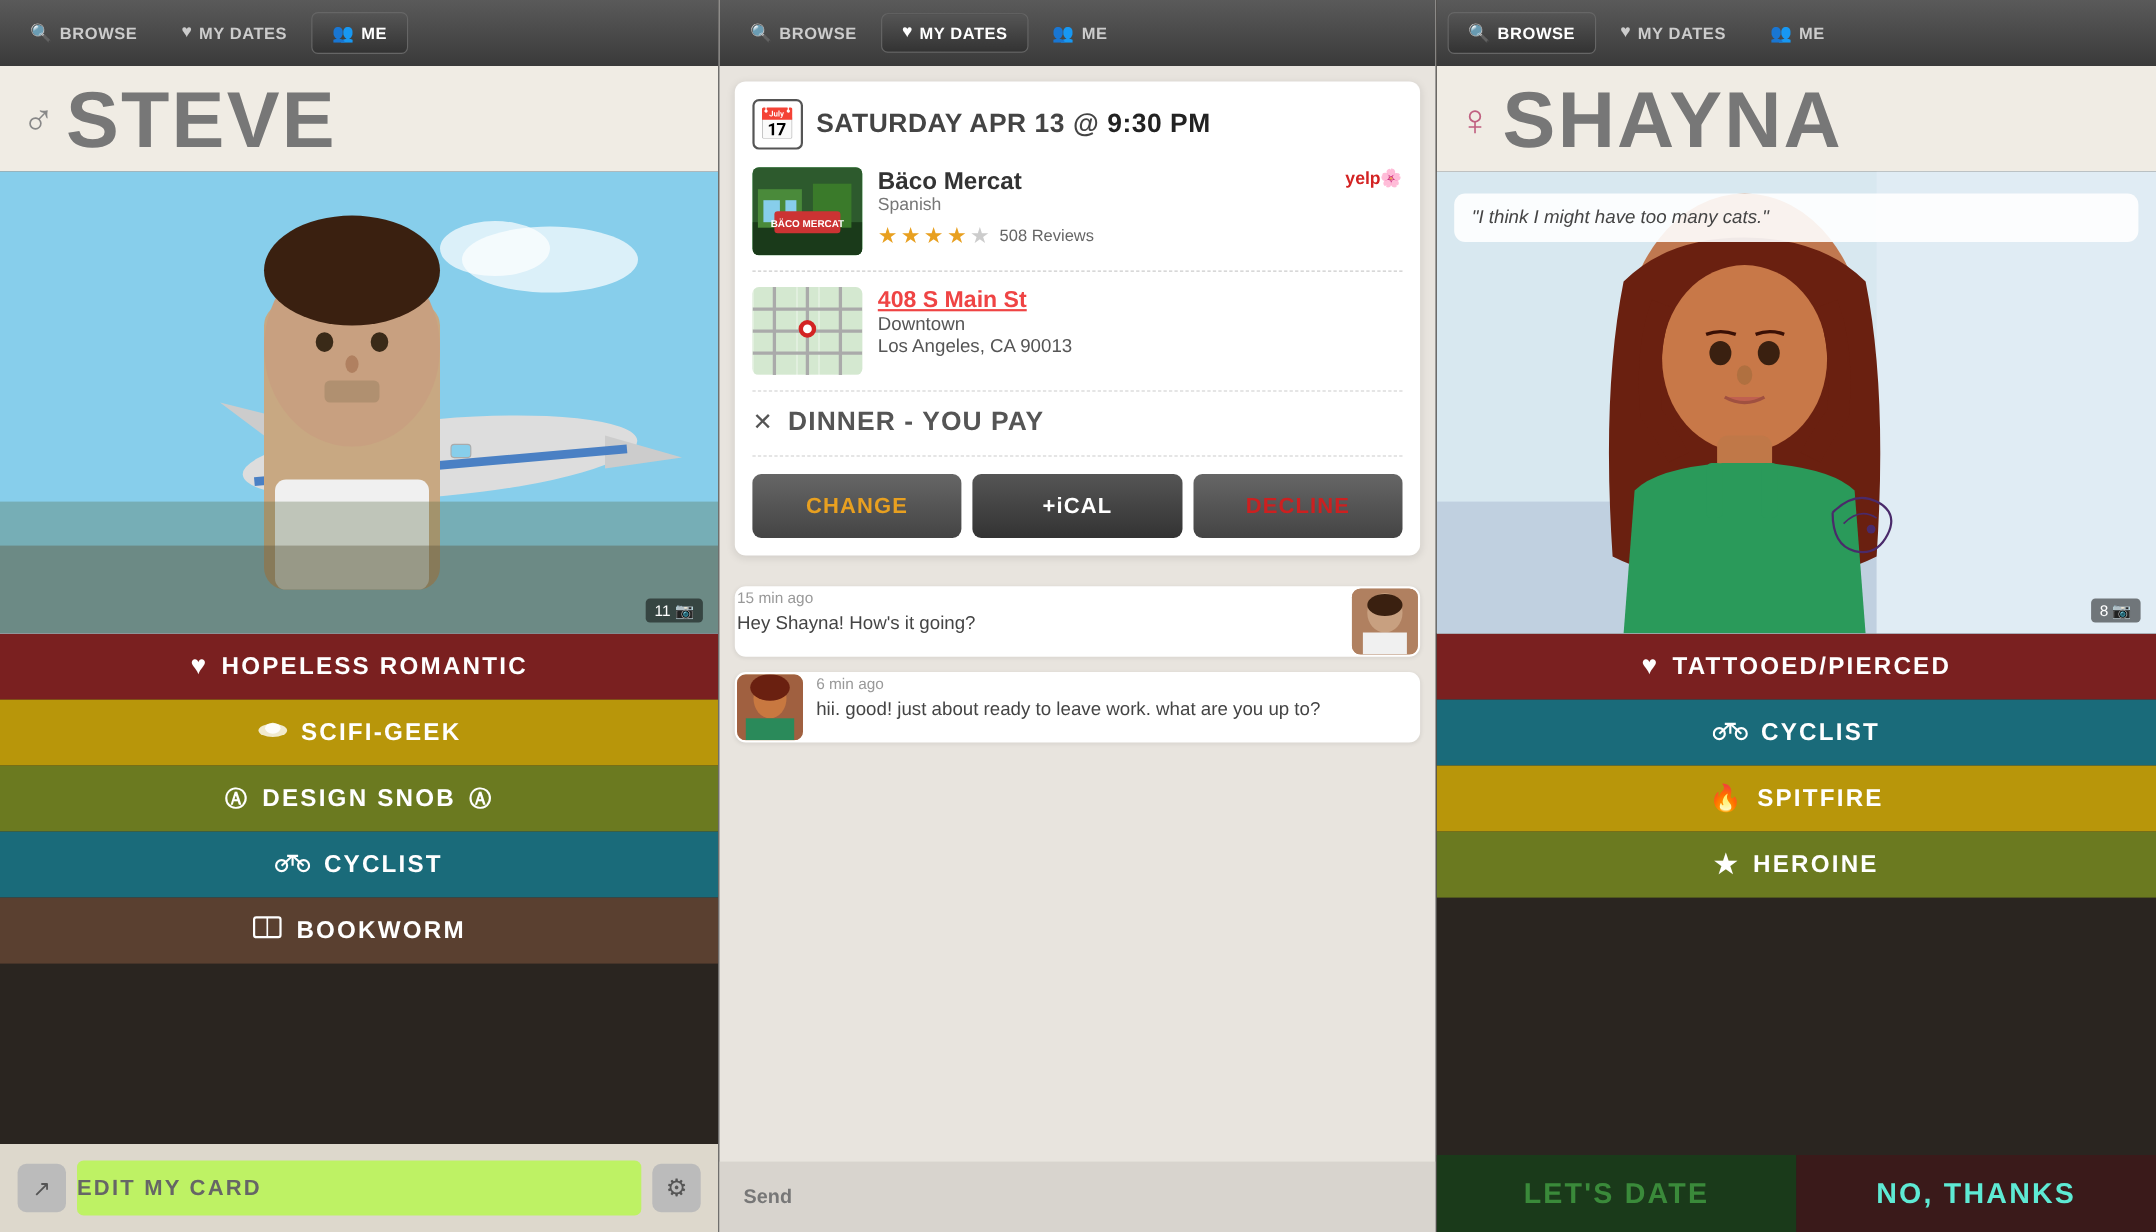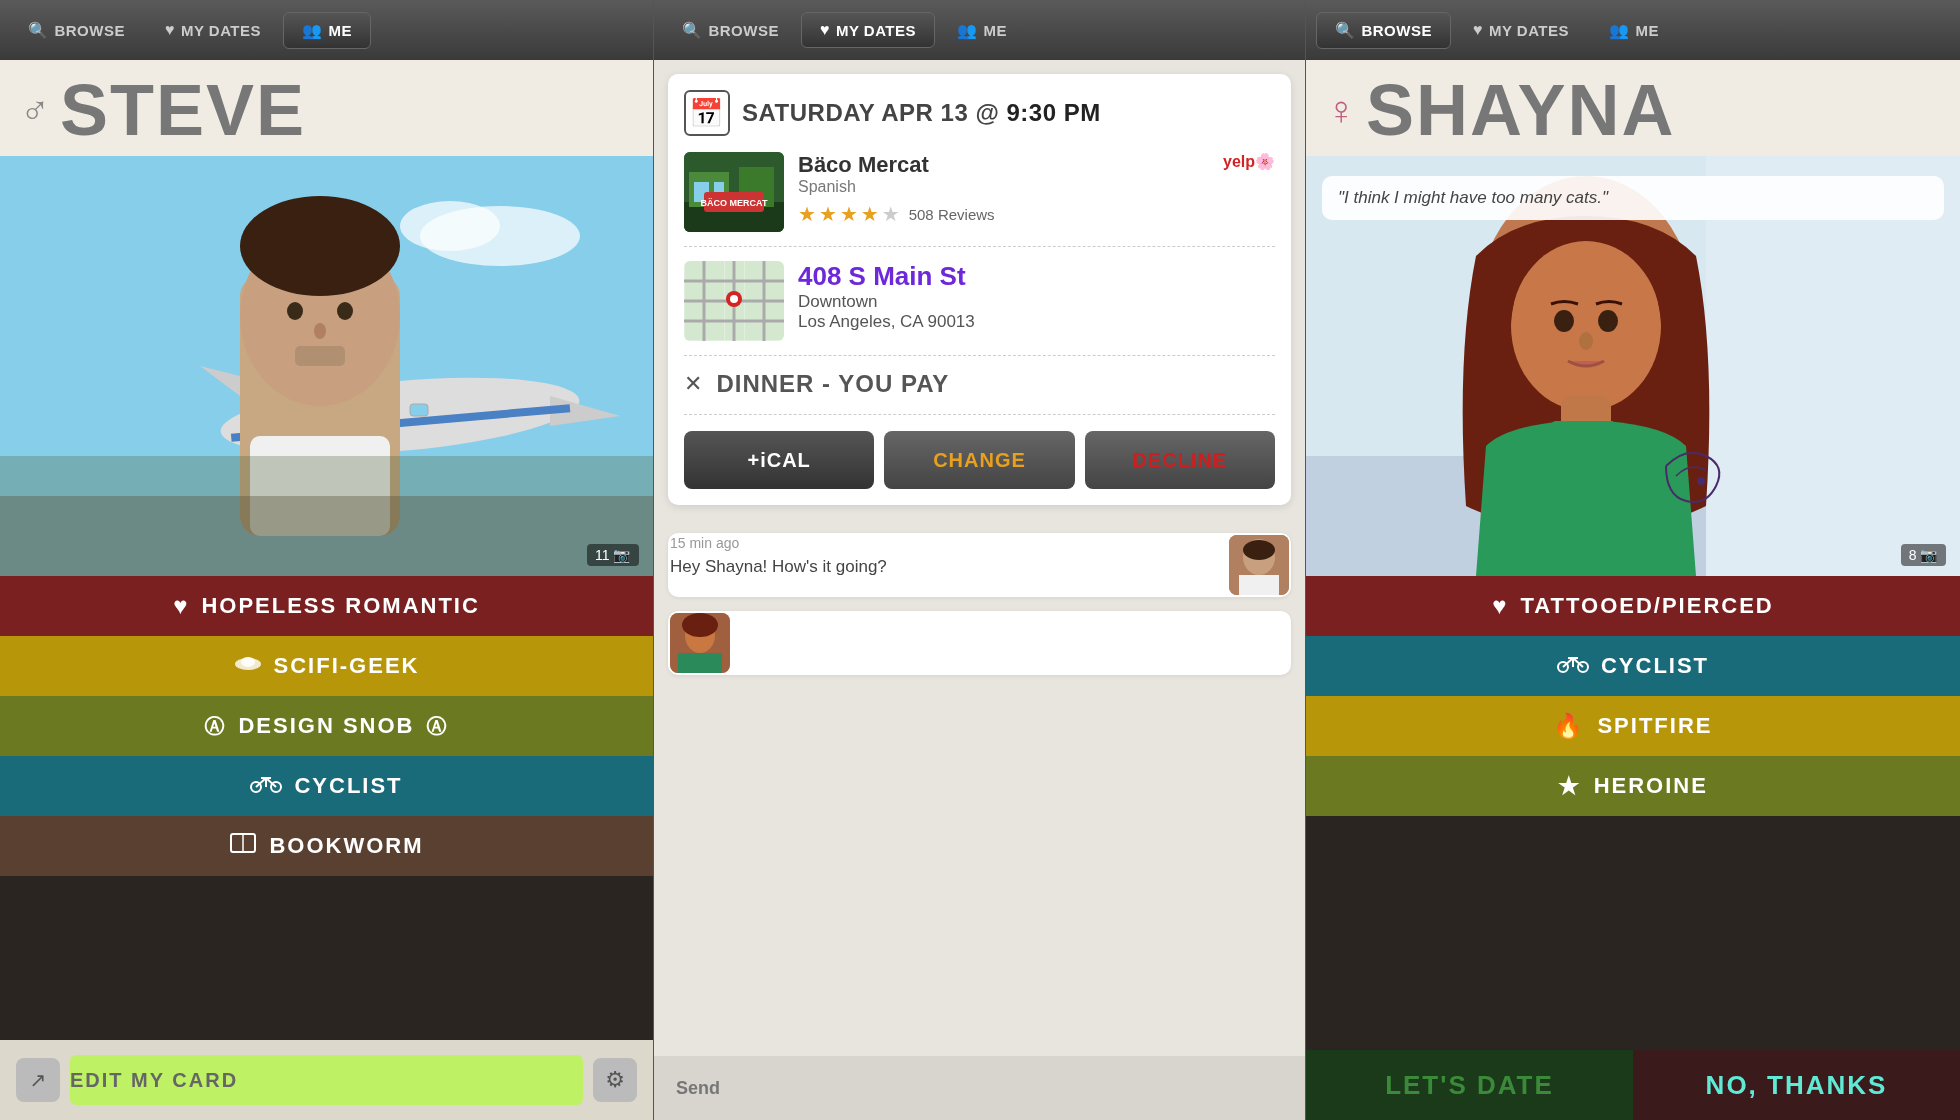--- a/index.html
+++ b/index.html
@@ -284,23 +284,24 @@
     }
     .map-grid {
       position: absolute;
       width: 100%; height: 100%;
       background: 
         repeating-linear-gradient(0deg, rgba(255,255,255,0.3) 0px, rgba(255,255,255,0.3) 1px, transparent 1px, transparent 20px),
         repeating-linear-gradient(90deg, rgba(255,255,255,0.3) 0px, rgba(255,255,255,0.3) 1px, transparent 1px, transparent 20px);
     }
     .address-text { flex: 1; }
     .address-street {
-      font-size: 26px;
+      font-size: 21px;
       font-weight: 700;
-      color: #6d28d9;
+      color: #ef4444;
+      text-decoration: underline;
     }
     .address-area, .address-city {
       font-size: 17px;
       color: #555;
     }
 
     .date-type-row {
       display: flex;
       align-items: center;
       gap: 14px;
@@ -678,25 +679,25 @@
         <div class="address-city">Los Angeles, CA 90013</div>
       </div>
     </div>
 
     <div class="date-type-row">
       <span class="x-icon">✕</span>
       <span class="date-type-label">DINNER - YOU PAY</span>
     </div>
 
     <div class="action-buttons">
+      <button class="action-btn btn-change">
+        <span>CHANGE</span>
+      </button>
       <button class="action-btn btn-ical">
         <span>+iCAL</span>
-      </button>
-      <button class="action-btn btn-change">
-        <span>CHANGE</span>
       </button>
       <button class="action-btn btn-decline">
         <span>DECLINE</span>
       </button>
     </div>
   </div>
 
   <div class="chat-area">
 
     <div class="chat-msg">
@@ -715,20 +716,24 @@
     </div>
 
     <div class="chat-msg">
       <div class="chat-avatar">
         <svg width="60" height="60" viewBox="0 0 60 60">
           <rect width="60" height="60" fill="#a06040"></rect>
           <ellipse cx="30" cy="22" rx="15" ry="18" fill="#c87840"></ellipse>
           <ellipse cx="30" cy="12" rx="18" ry="12" fill="#6a2010"></ellipse>
           <rect x="8" y="40" width="44" height="20" fill="#2a8a5a"></rect>
         </svg>
+      </div>
+      <div class="chat-content">
+        <div class="chat-time">6 min ago</div>
+        <div class="chat-text">hii. good! just about ready to leave work. what are you up to?</div>
       </div>
     </div>
   </div>
 
   <div class="message-bar">
     <button class="send-btn">
       <span>Send</span>
     </button>
   </div>
 </div>

